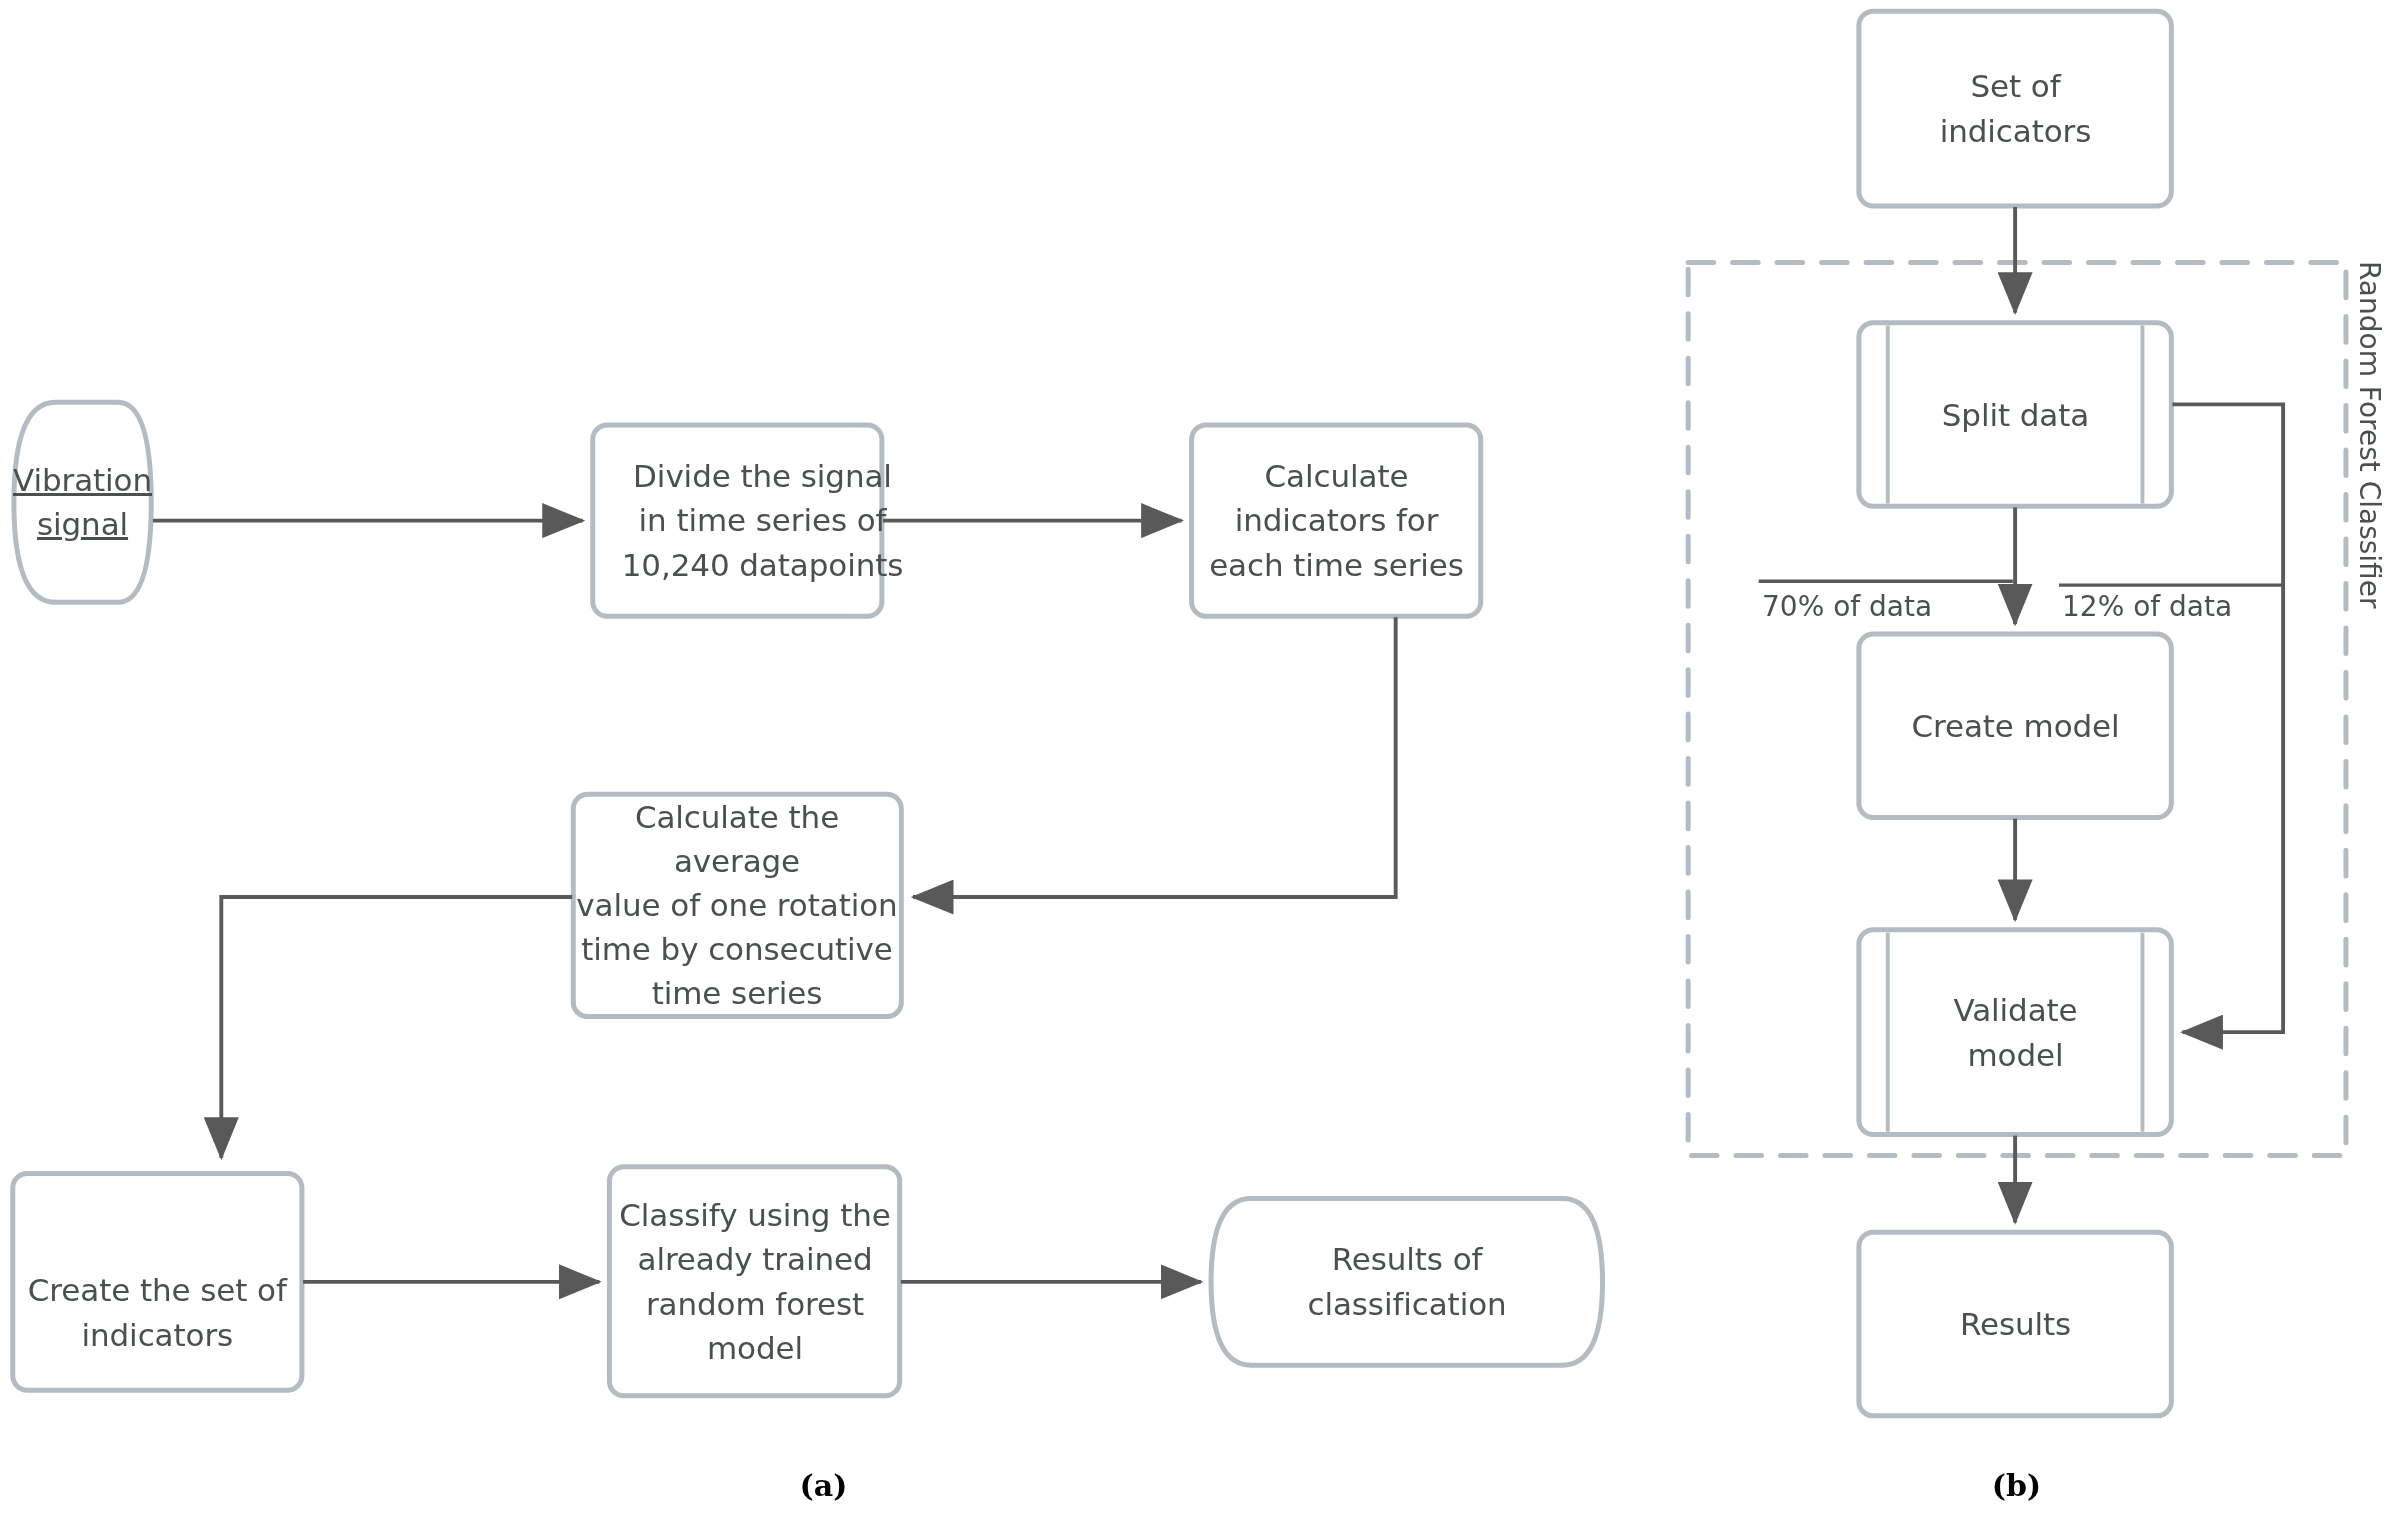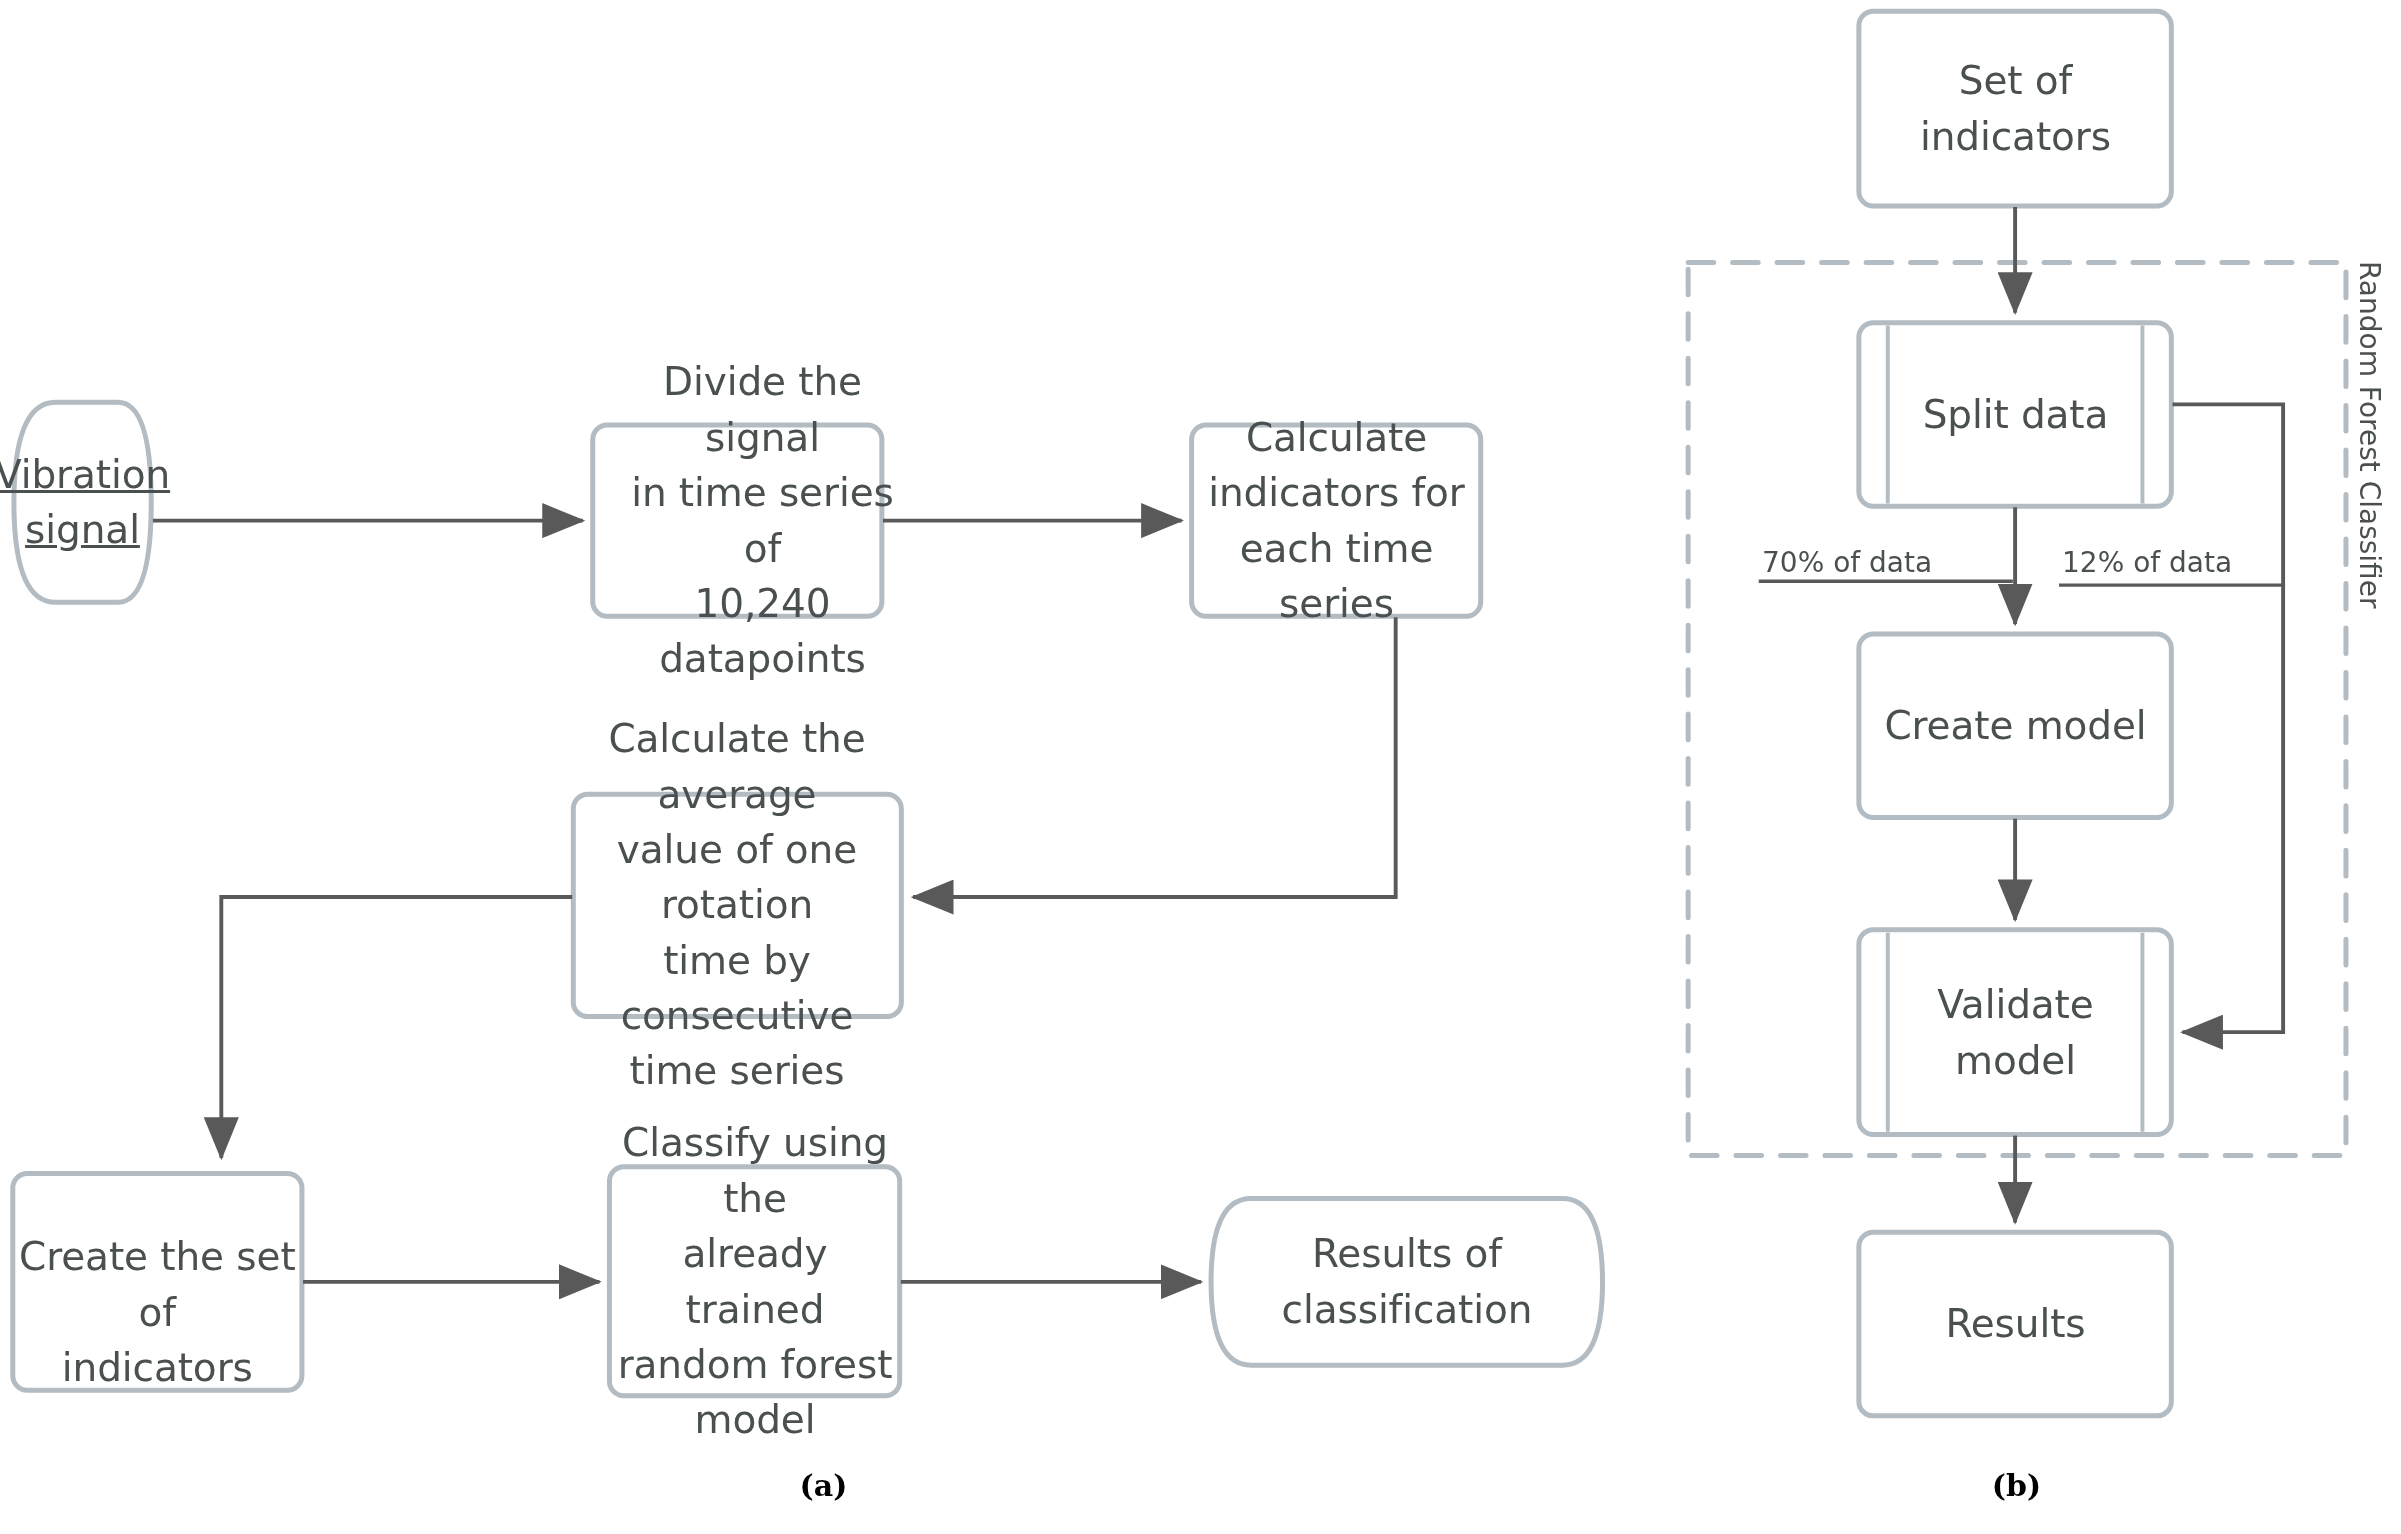--- a/index.html
+++ b/index.html
@@ -23,34 +23,35 @@
     height: 1535px;
   }
   .node-label {
     position: absolute;
     display: flex;
     align-items: center;
     justify-content: center;
     text-align: center;
     color: #4a4f50;
     font-family: "DejaVu Sans", sans-serif;
-    font-size: 39px;
+    font-size: 31px;
     line-height: 1.42;
     font-weight: 400;
     letter-spacing: -0.1px;
     pointer-events: none;
     white-space: pre-line;
   }
   .edge-label {
     position: absolute;
     color: #4a4f50;
     font-family: "DejaVu Sans", sans-serif;
     font-size: 28px;
     line-height: 1.1;
     white-space: nowrap;
+    margin-top: 44px;
   }
   .group-label {
     position: absolute;
     color: #4a4f50;
     font-family: "DejaVu Sans", sans-serif;
     font-size: 28px;
     white-space: nowrap;
     transform-origin: left top;
   }
   .panel-caption {

